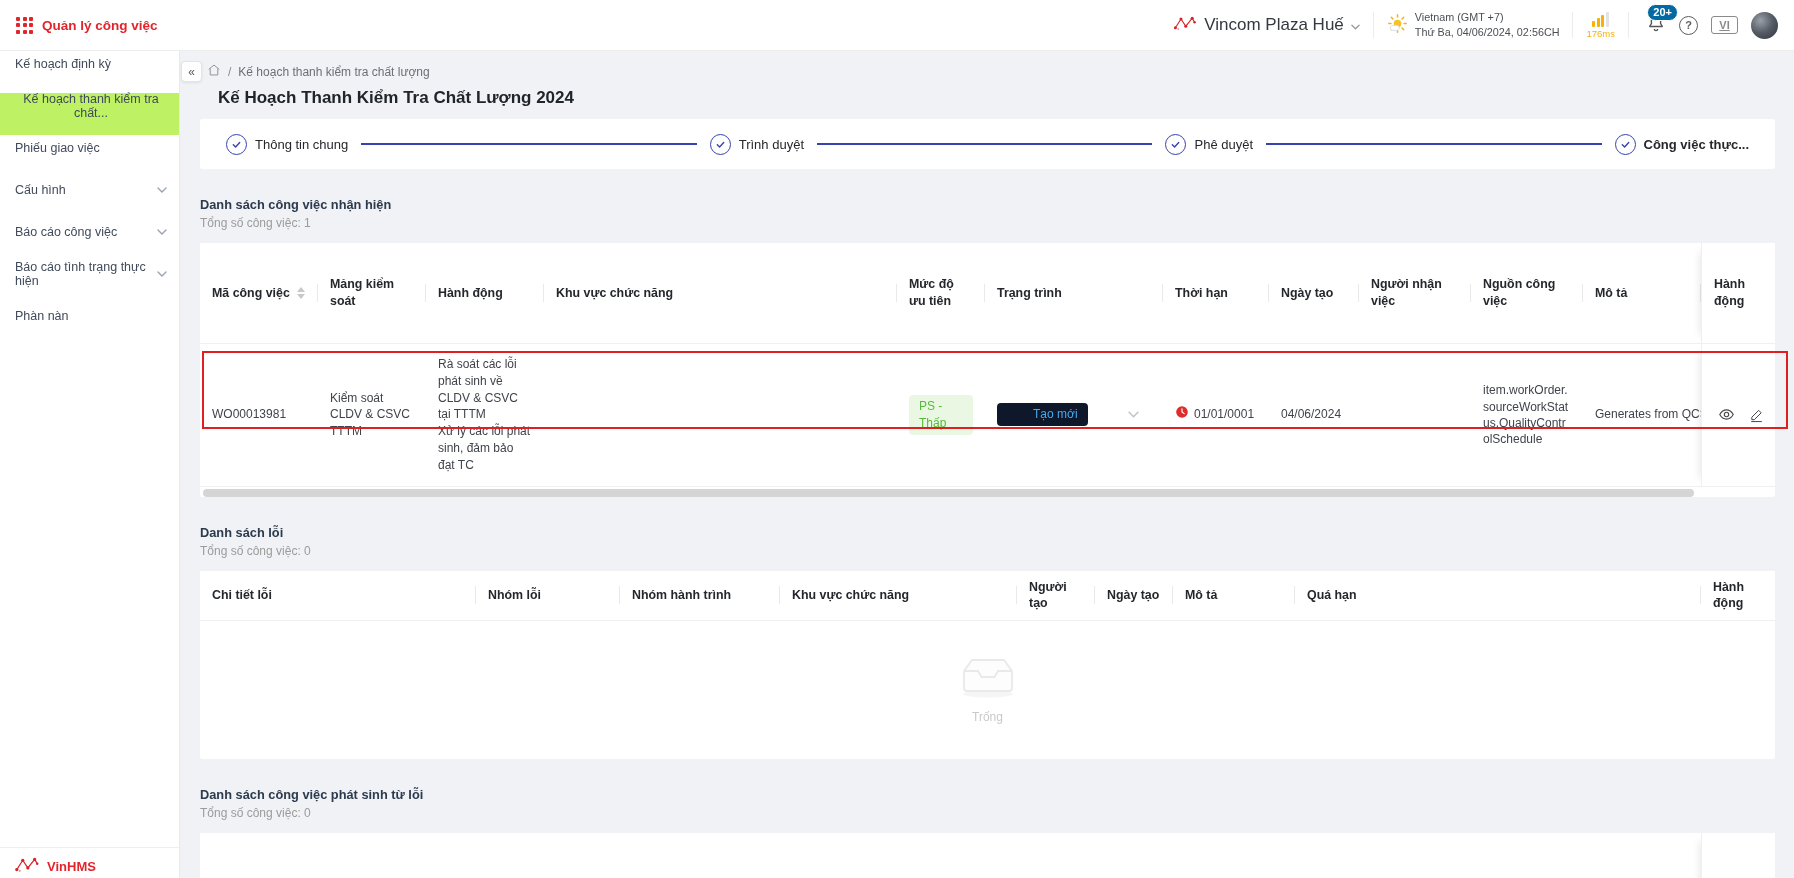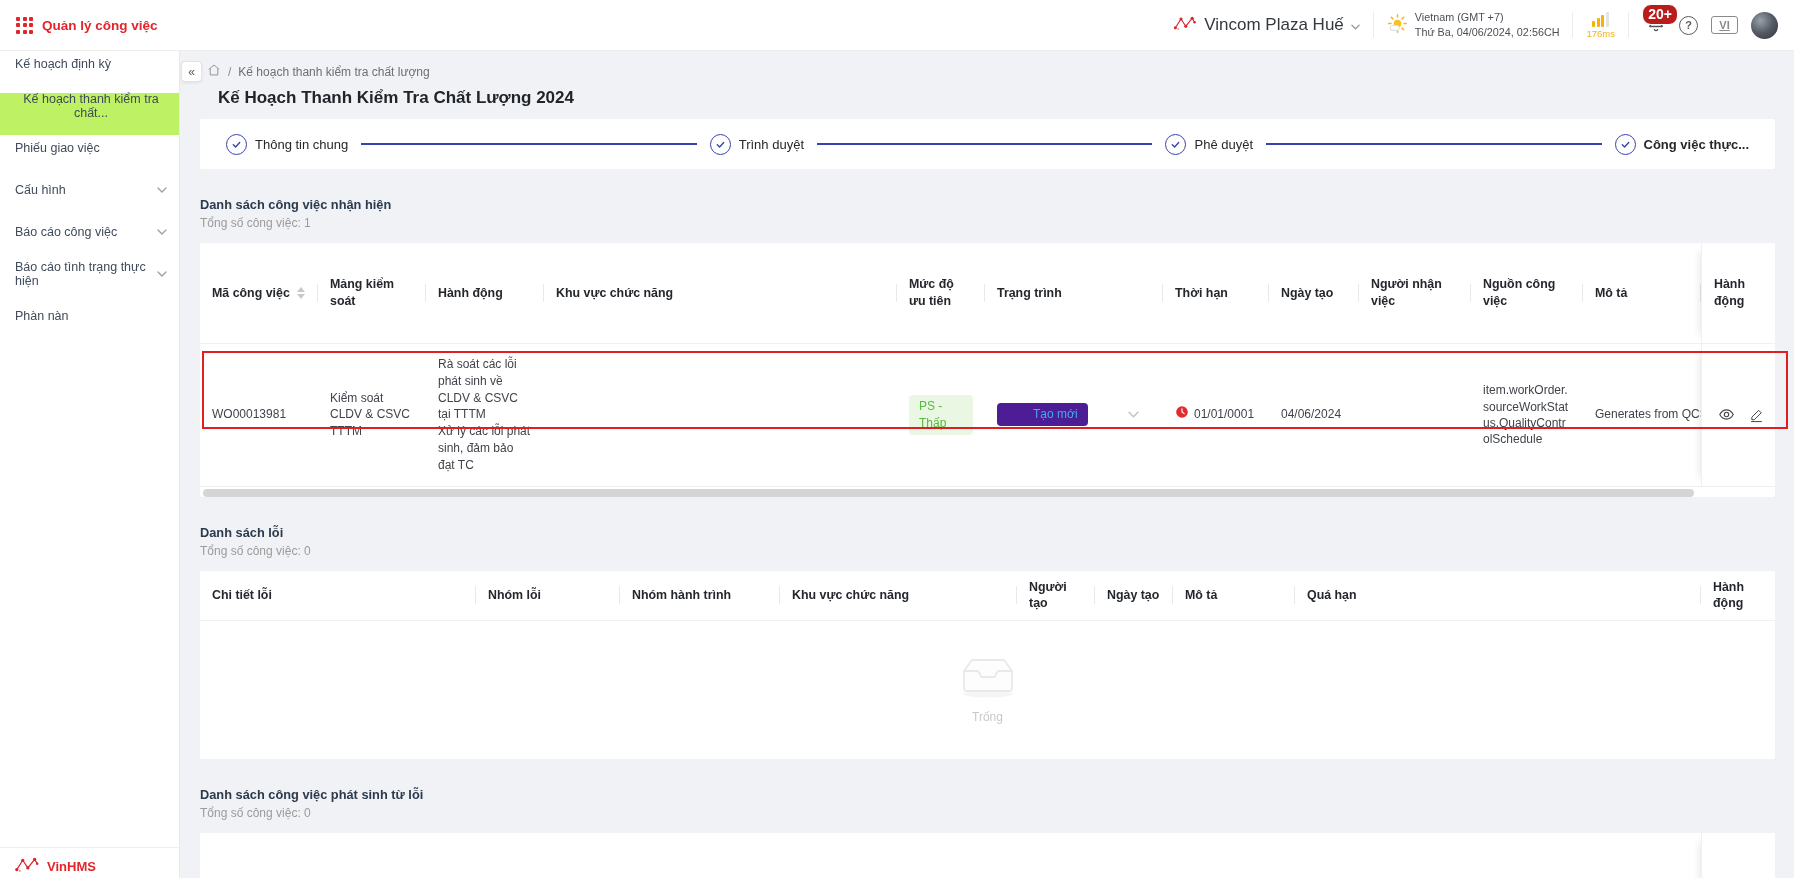--- a/index.html
+++ b/index.html
@@ -21,21 +21,21 @@
   .v-sep{width:1px;height:26px;background:#ececec;}
   .tz{display:flex;align-items:center;gap:7px;}
   .tz-lines{display:flex;flex-direction:column;gap:1px;font-size:10.8px;color:#4b4f55;line-height:1.25;}
   .net{display:flex;flex-direction:column;align-items:center;gap:1px;}
   .net-bars{display:flex;align-items:flex-end;gap:1.5px;height:15px;}
   .net-bars i{width:3px;border-radius:1px;background:#f5b30a;}
   .net-bars i:nth-child(1){height:6px}.net-bars i:nth-child(2){height:9px}
   .net-bars i:nth-child(3){height:12px}.net-bars i:nth-child(4){height:15px;background:#e3e3e3;}
   .net-ms{font-size:9.5px;color:#f5b30a;}
   .bell-wrap{position:relative;margin-left:4px;cursor:pointer;}
-  .notif-badge{position:absolute;top:-9px;right:-12px;background:#b91c1c;color:#fff;font-size:14px;font-weight:700;
+  .notif-badge{position:absolute;top:-9px;right:-12px;background:#0369a1;color:#fff;font-size:11px;font-weight:700;
     padding:1.5px 5px;border-radius:9px;border:1px solid #fff;}
   .help-btn{width:19px;height:19px;border:1.6px solid #5d5d5d;border-radius:50%;display:grid;place-items:center;
     font-size:11px;font-weight:700;color:#5d5d5d;cursor:pointer;}
   .lang-btn{width:27px;height:18px;border:1.5px solid #8a8a8a;border-radius:3px;display:grid;place-items:center;
     font-size:11px;font-weight:700;color:#8a8a8a;cursor:pointer;text-decoration:underline;}
   .avatar{width:27px;height:27px;border-radius:50%;cursor:pointer;
     background:radial-gradient(circle at 35% 32%,#9aa0a8 0%,#565c66 48%,#2e333b 100%);}
 
   
   .layout{display:flex;position:absolute;top:51px;left:0;right:0;bottom:0;}
@@ -82,21 +82,21 @@
   .sorter{display:inline-flex;flex-direction:column;gap:2px;}
   .sorter i{width:0;height:0;border-left:4px solid transparent;border-right:4px solid transparent;display:block;}
   .sorter .up{border-bottom:5px solid #c8c8c8;}
   .sorter .down{border-top:5px solid #c8c8c8;}
   .fixed-col{border-left:1px solid #f0f0f0;box-shadow:-10px 0 8px -9px rgba(0,0,0,.10);}
   .cell-action-text{white-space:pre-line;}
   .cell-source{word-break:break-all;line-height:1.35;}
   .cell-desc{white-space:nowrap;overflow:hidden;}
   .badge{display:inline-block;padding:3px 10px;border-radius:4px;font-size:12px;}
   .badge-green{background:#eaf8e3;color:var(--priority-green);}
-  .badge-blue{background:#4c1d95;color:var(--status-blue);padding-left:36px;}
+  .badge-blue{background:#0f172a;color:var(--status-blue);padding-left:36px;}
   .status-wrap{display:flex;align-items:center;justify-content:space-between;padding-right:12px;}
   .status-wrap .chev{color:#c3c3c3;display:flex;cursor:pointer;}
   .deadline-wrap{display:flex;align-items:center;gap:5px;white-space:nowrap;}
   .row-actions{display:flex;align-items:center;gap:14px;padding-left:4px;}
   .row-actions span{display:flex;cursor:pointer;}
   .hscrollbar{height:8px;margin:2px 3px 4px;position:relative;}
   .hscrollbar .thumb{position:absolute;left:0;top:0;height:8px;width:95%;background:#d5d5d5;border-radius:4px;}
   .empty-cell{border-bottom:none;height:138px;text-align:center;padding:0;}
   .empty-inner{display:inline-flex;flex-direction:column;align-items:center;gap:6px;}
   .empty-text{font-size:12px;color:#c9c9c9;}

